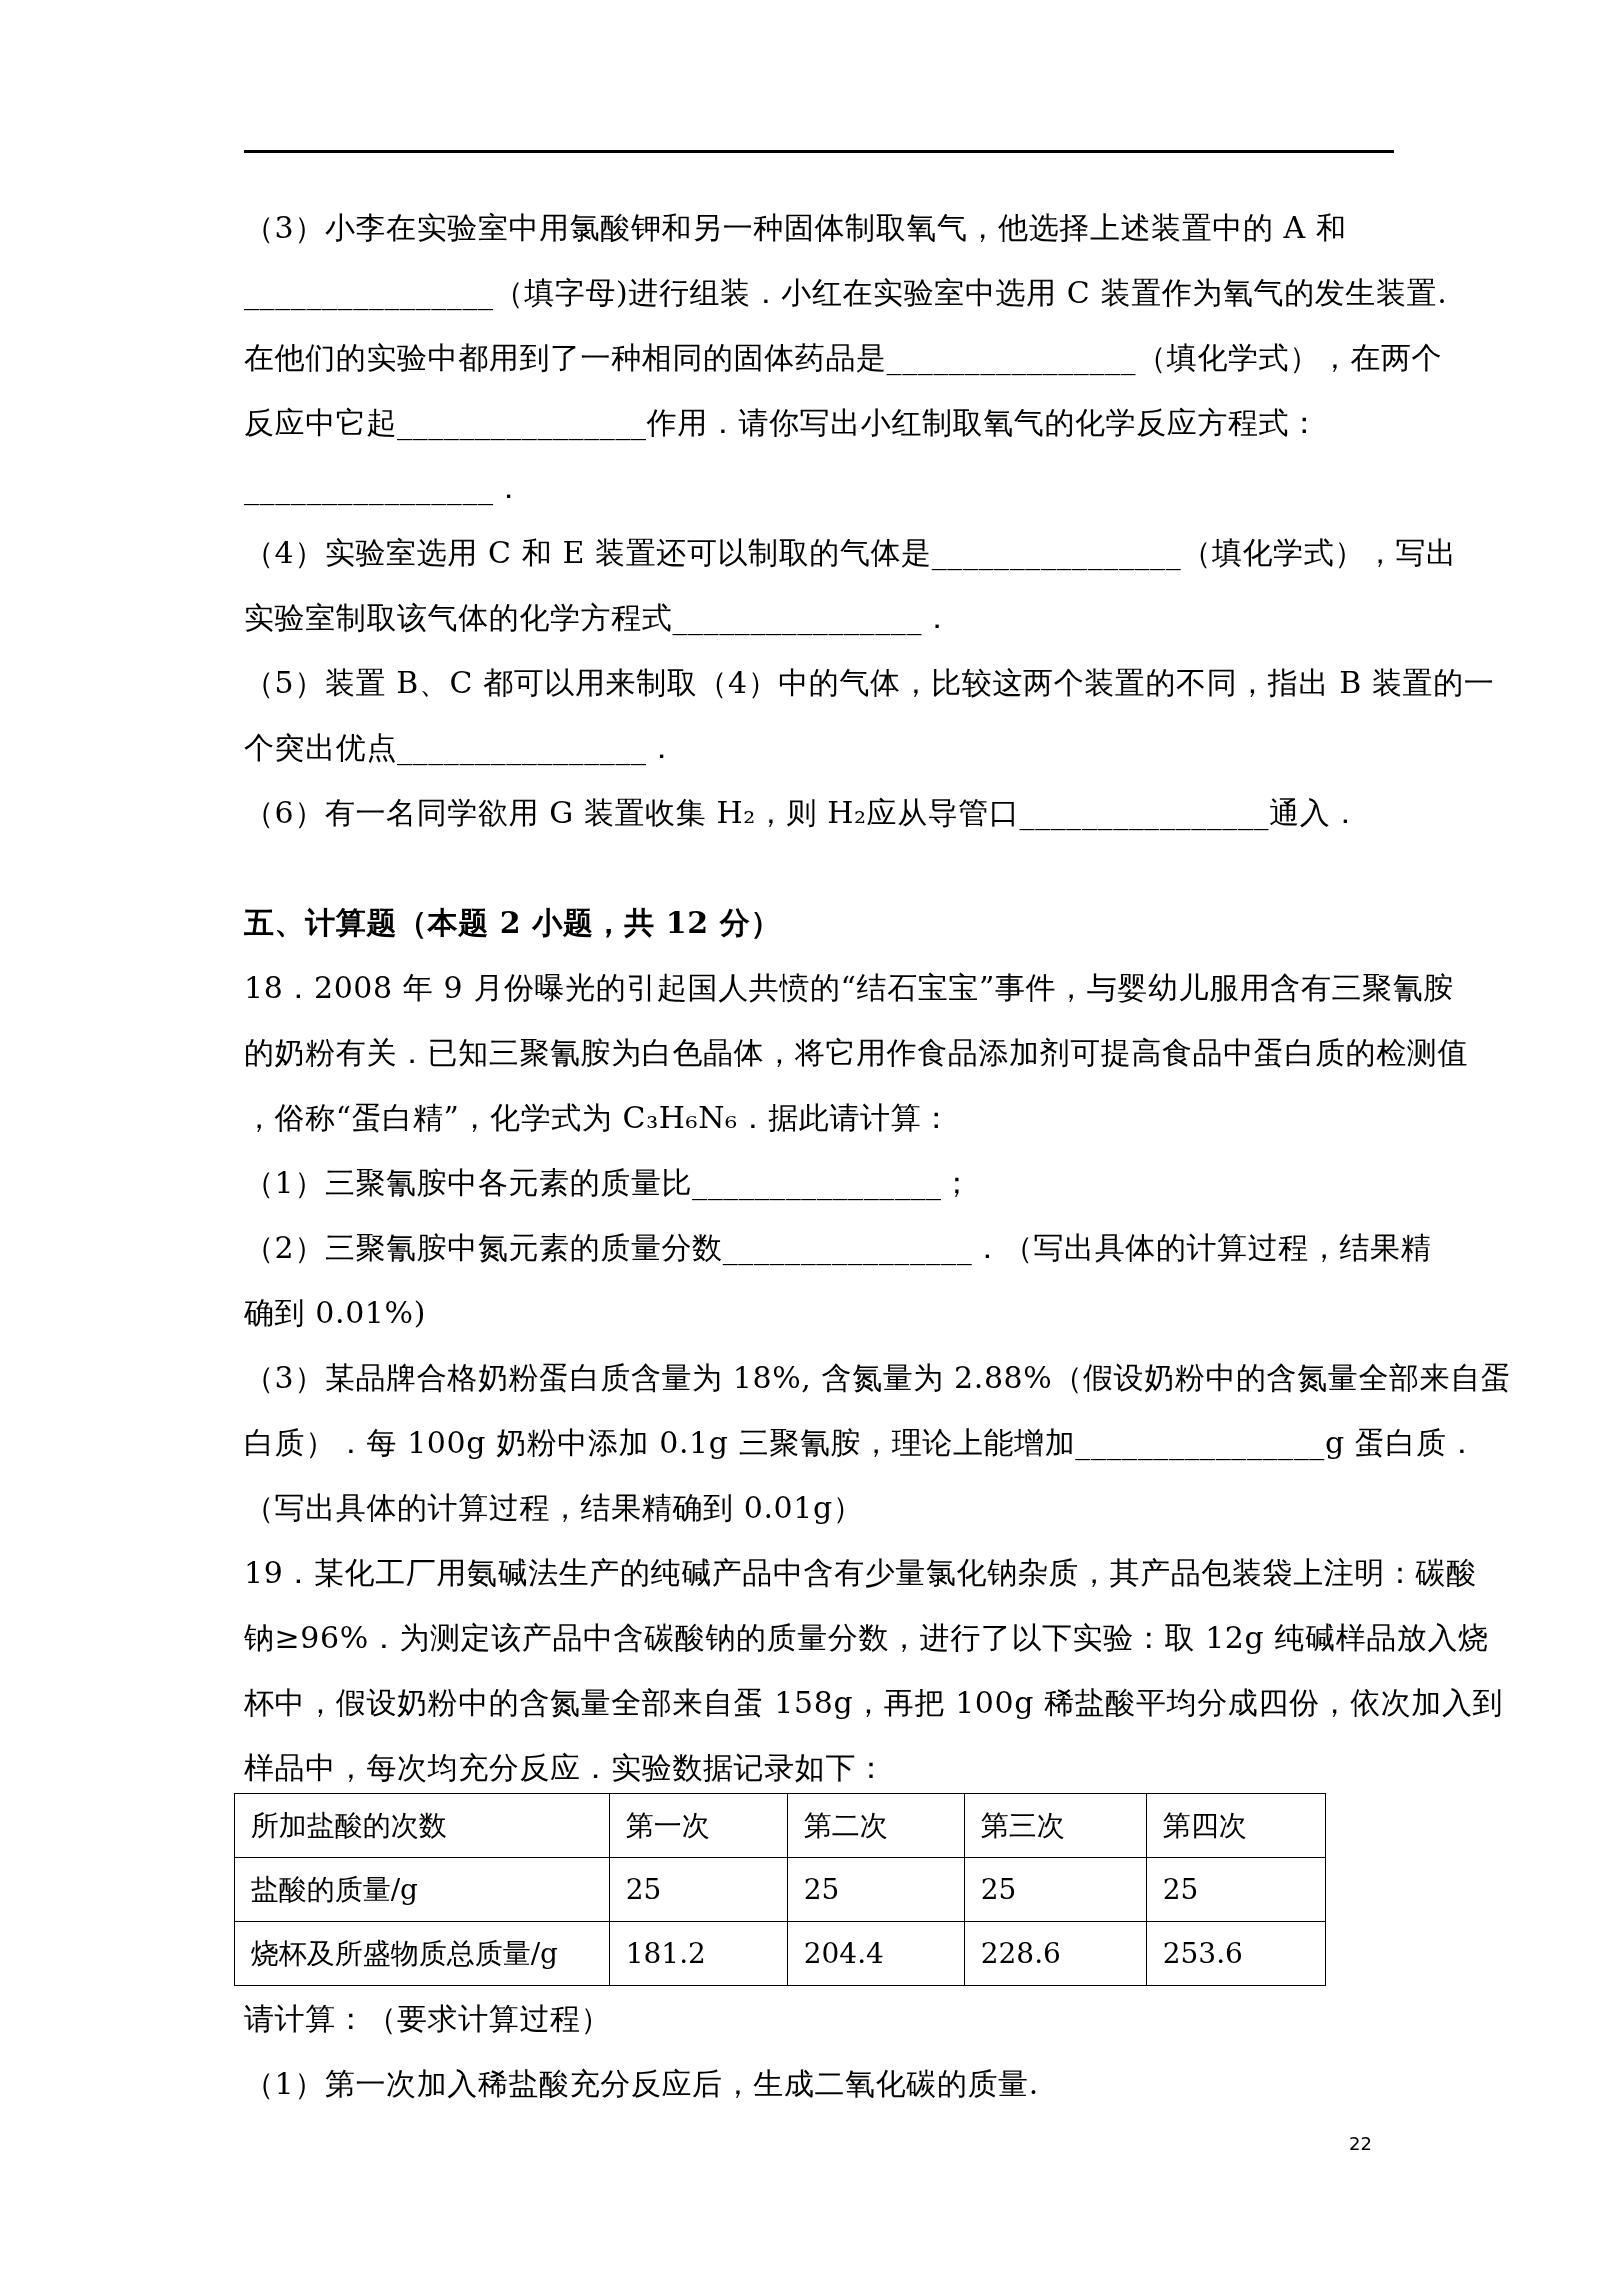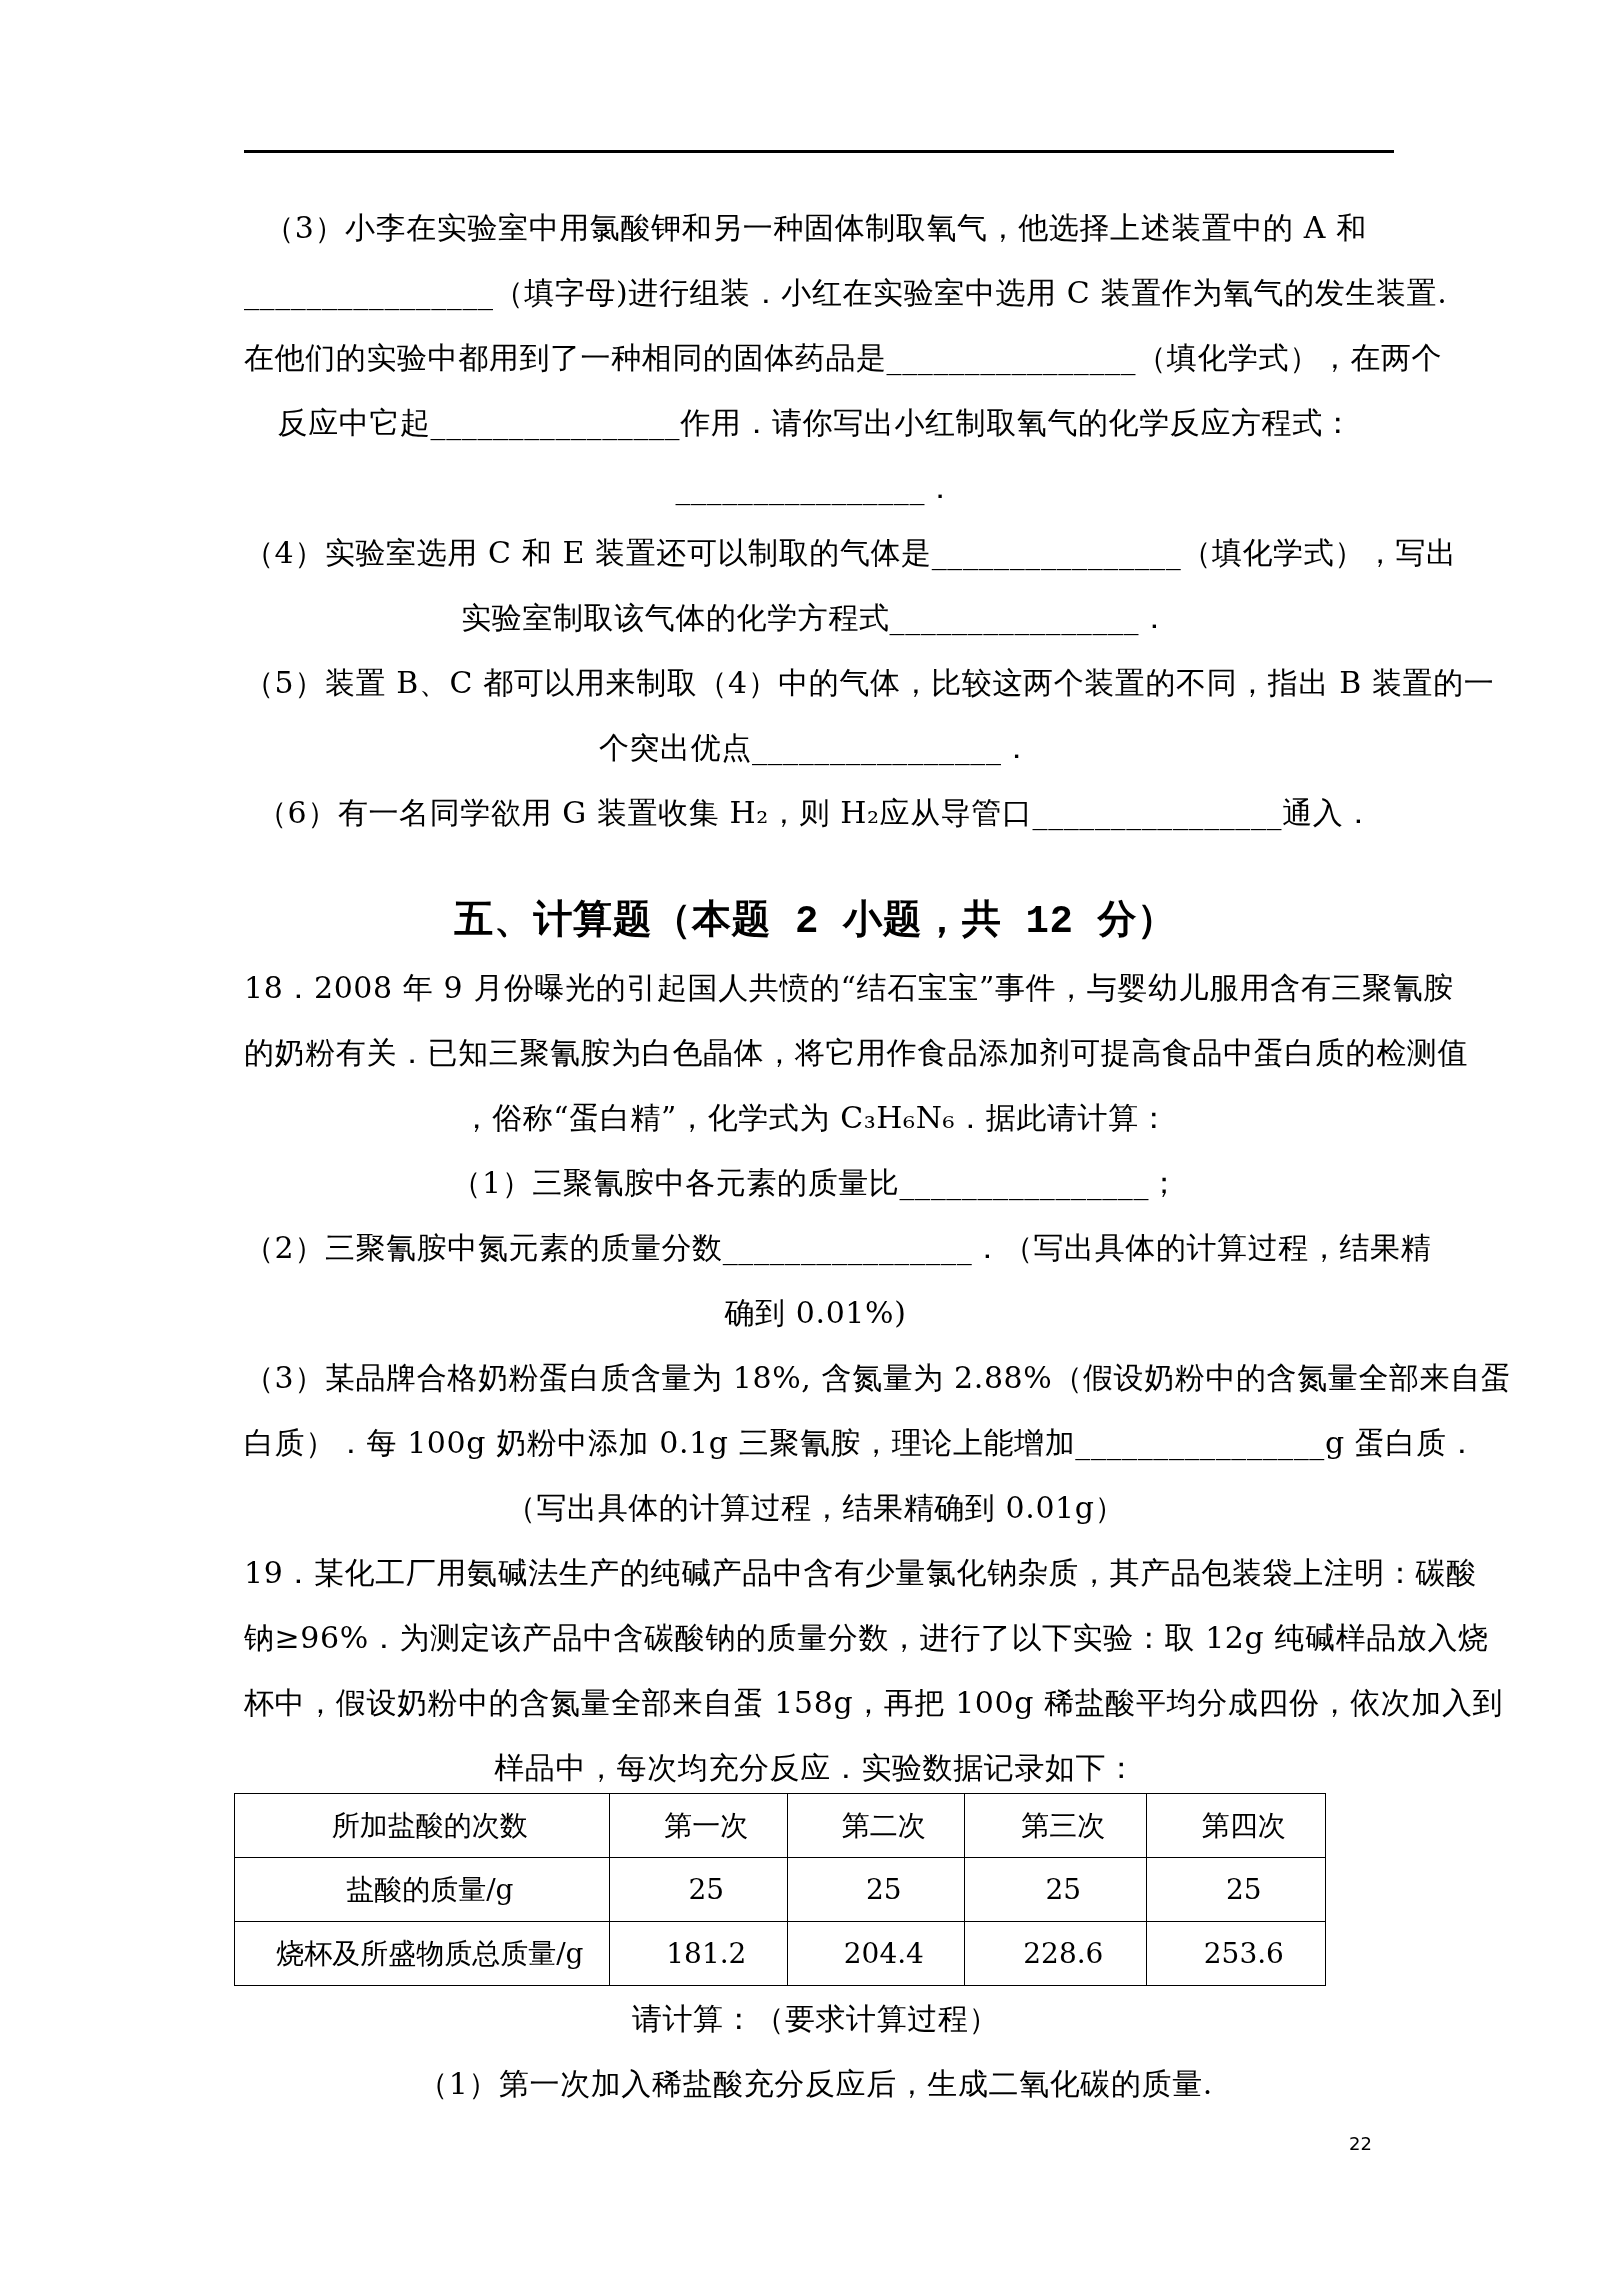--- a/index.html
+++ b/index.html
@@ -16,21 +16,20 @@
   .page {
     position: relative;
     width: 1623px;
     height: 2295px;
     background: #ffffff;
     overflow: hidden;
   }
   .content {
     padding-left: 244px;
     padding-right: 236px;
-    text-align: center;
   }
   .header-rule {
     margin-top: 150px;
     width: 1150px;
     border: none;
     border-top: 3.4px solid #000000;
     height: 0;
   }
   .line {
     font-size: 30px;
@@ -38,22 +37,21 @@
     height: 65px;
     white-space: nowrap;
     letter-spacing: 0.6px;
   }
   .first-line {
     margin-top: 42px;
   }
   .section-heading {
     font-weight: bold;
     margin-top: 45px;
-    font-size: 39px;
-    font-family: Liberation Mono, monospace;
+    font-size: 30px;
   }
   table.data-table {
     border-collapse: collapse;
     table-layout: fixed;
     margin-left: -10px;
     margin-top: -6.7px;
     width: 1090px;
     border-radius: 14px;
   }
   table.data-table td {

